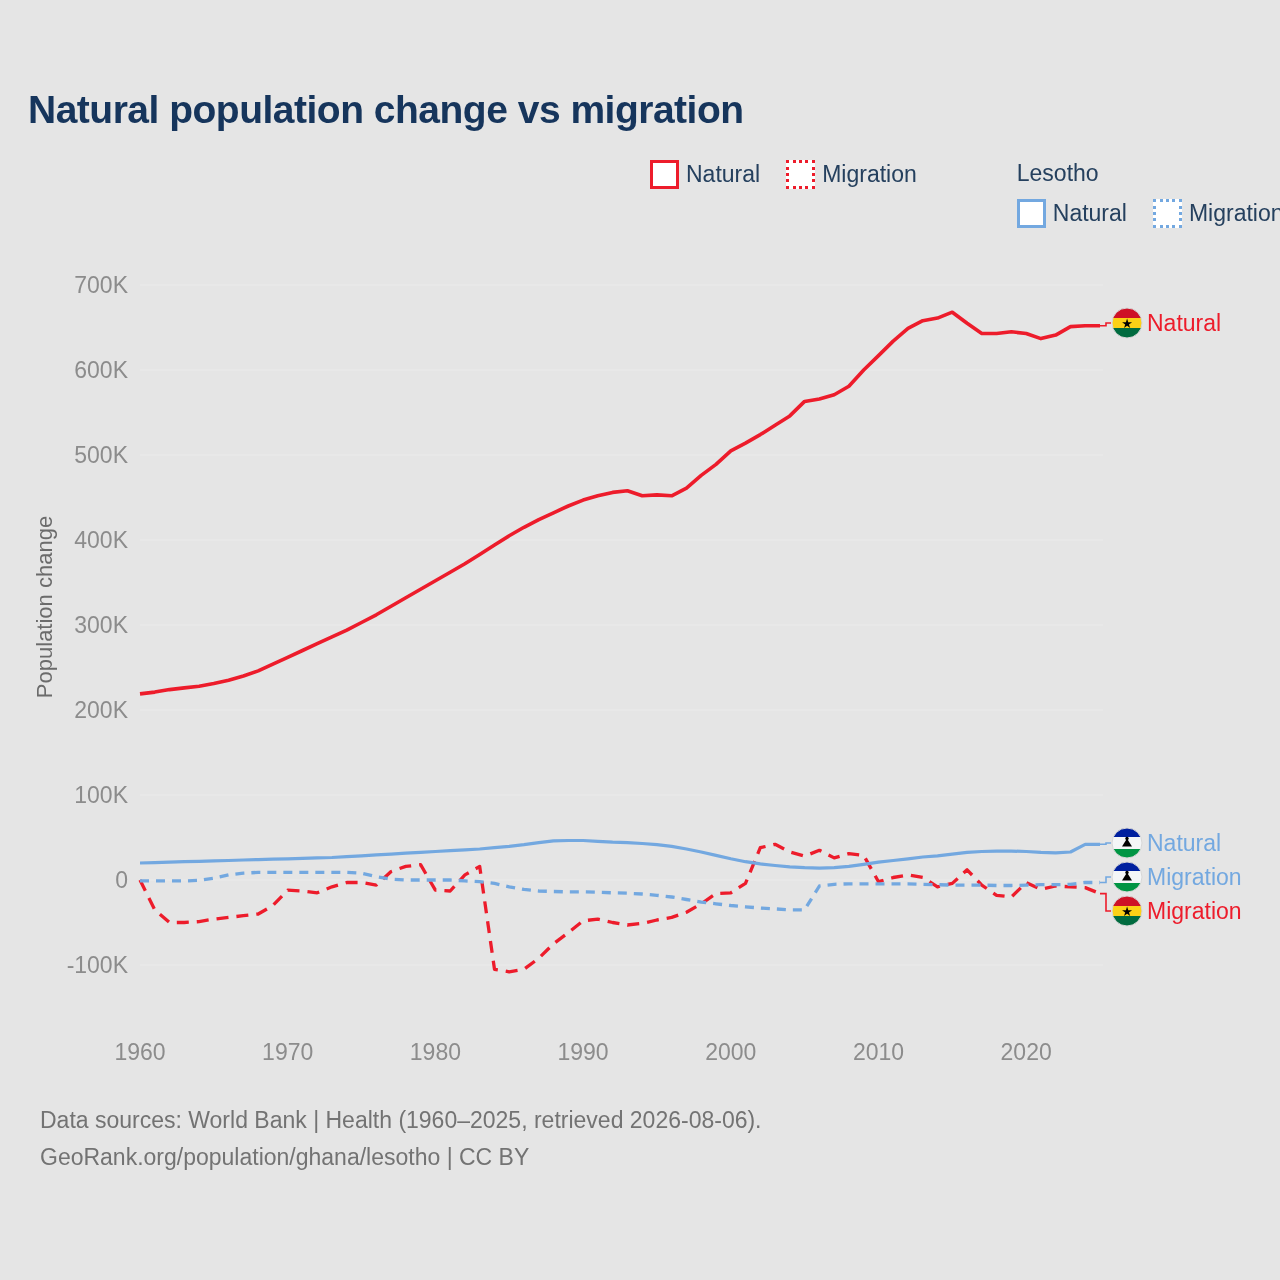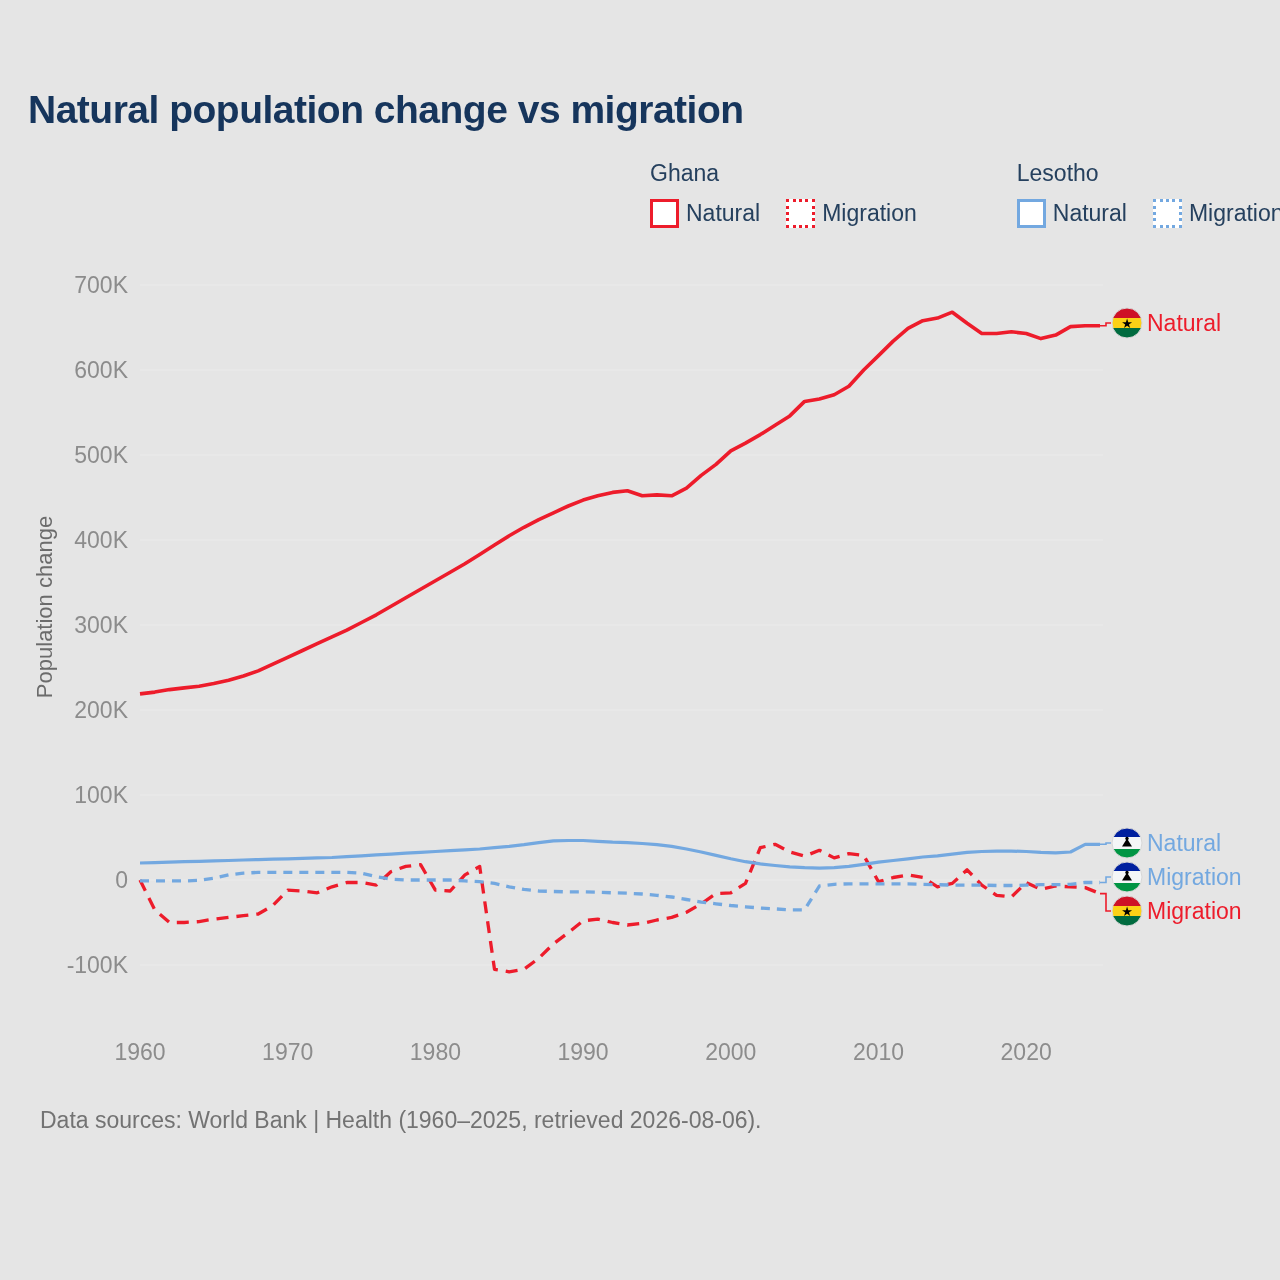--- a/index.html
+++ b/index.html
@@ -25,21 +25,20 @@
 </style>
 </head>
 <body>
 
 <div id="page">
 
   <div id="title">Natural population change vs migration</div>
 
   <div id="legend">
     <div class="lg-group">
-      <div class="lg-title">Ghana</div>
       <div class="lg-row">
         <div class="lg-item">
           <span class="lg-swatch sw-ghana-solid"></span>
           <span class="lg-label">Natural</span>
         </div>
         <div class="lg-item">
           <span class="lg-swatch sw-ghana-dotted"></span>
           <span class="lg-label">Migration</span>
         </div>
       </div>
@@ -130,15 +129,16 @@
         <use href="#flag-lesotho" transform="translate(1127 877)" xlink:href="#flag-lesotho"></use>
         <text x="1147" y="885" font-size="23" fill="#73a8e0">Migration</text>
         <path d="M 1100 893.6 H 1106 V 911 H 1111" fill="none" stroke="#ed1c2b" stroke-width="1.6"></path>
         <use href="#flag-ghana" transform="translate(1127 911)" xlink:href="#flag-ghana"></use>
         <text x="1147" y="919" font-size="23" fill="#ed1c2b">Migration</text>
       </g>
   </svg>
 
   <div id="footer">
     <div>Data sources: World Bank | Health (1960–2025, retrieved 2026-08-06).</div>
+    <div>GeoRank.org/population/ghana/lesotho | CC BY</div>
   </div>
 
 </div>
 
 </body></html>

